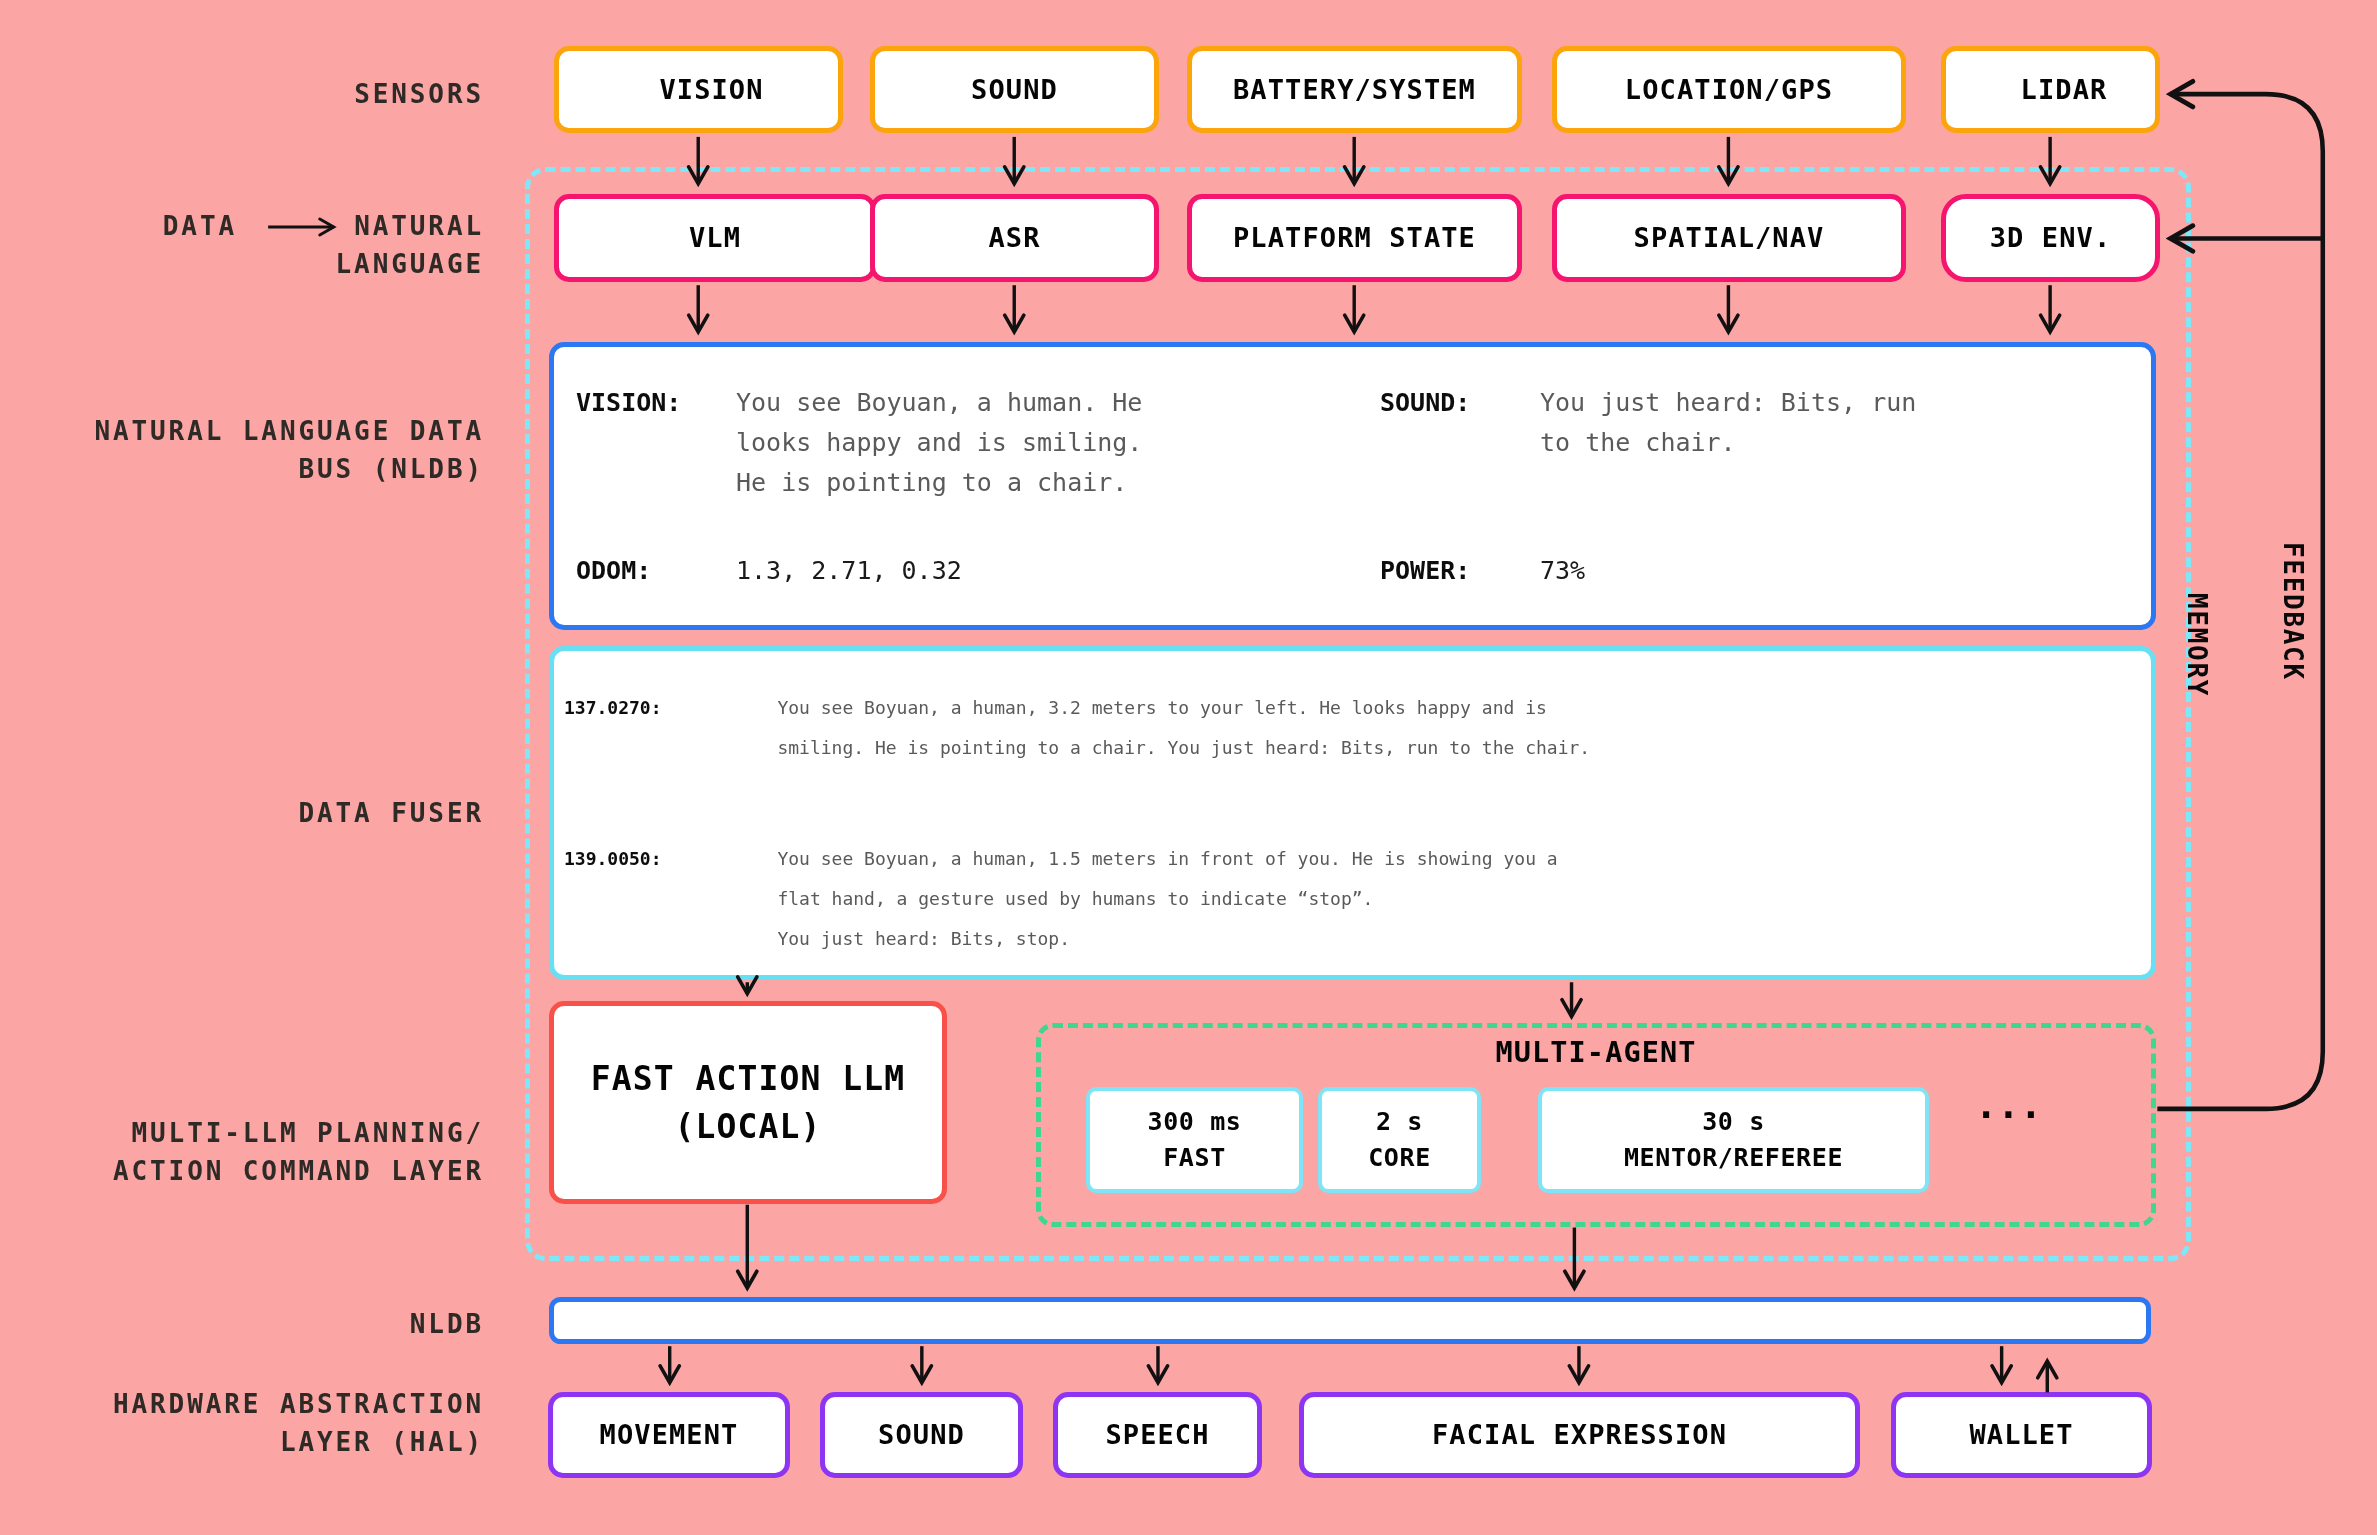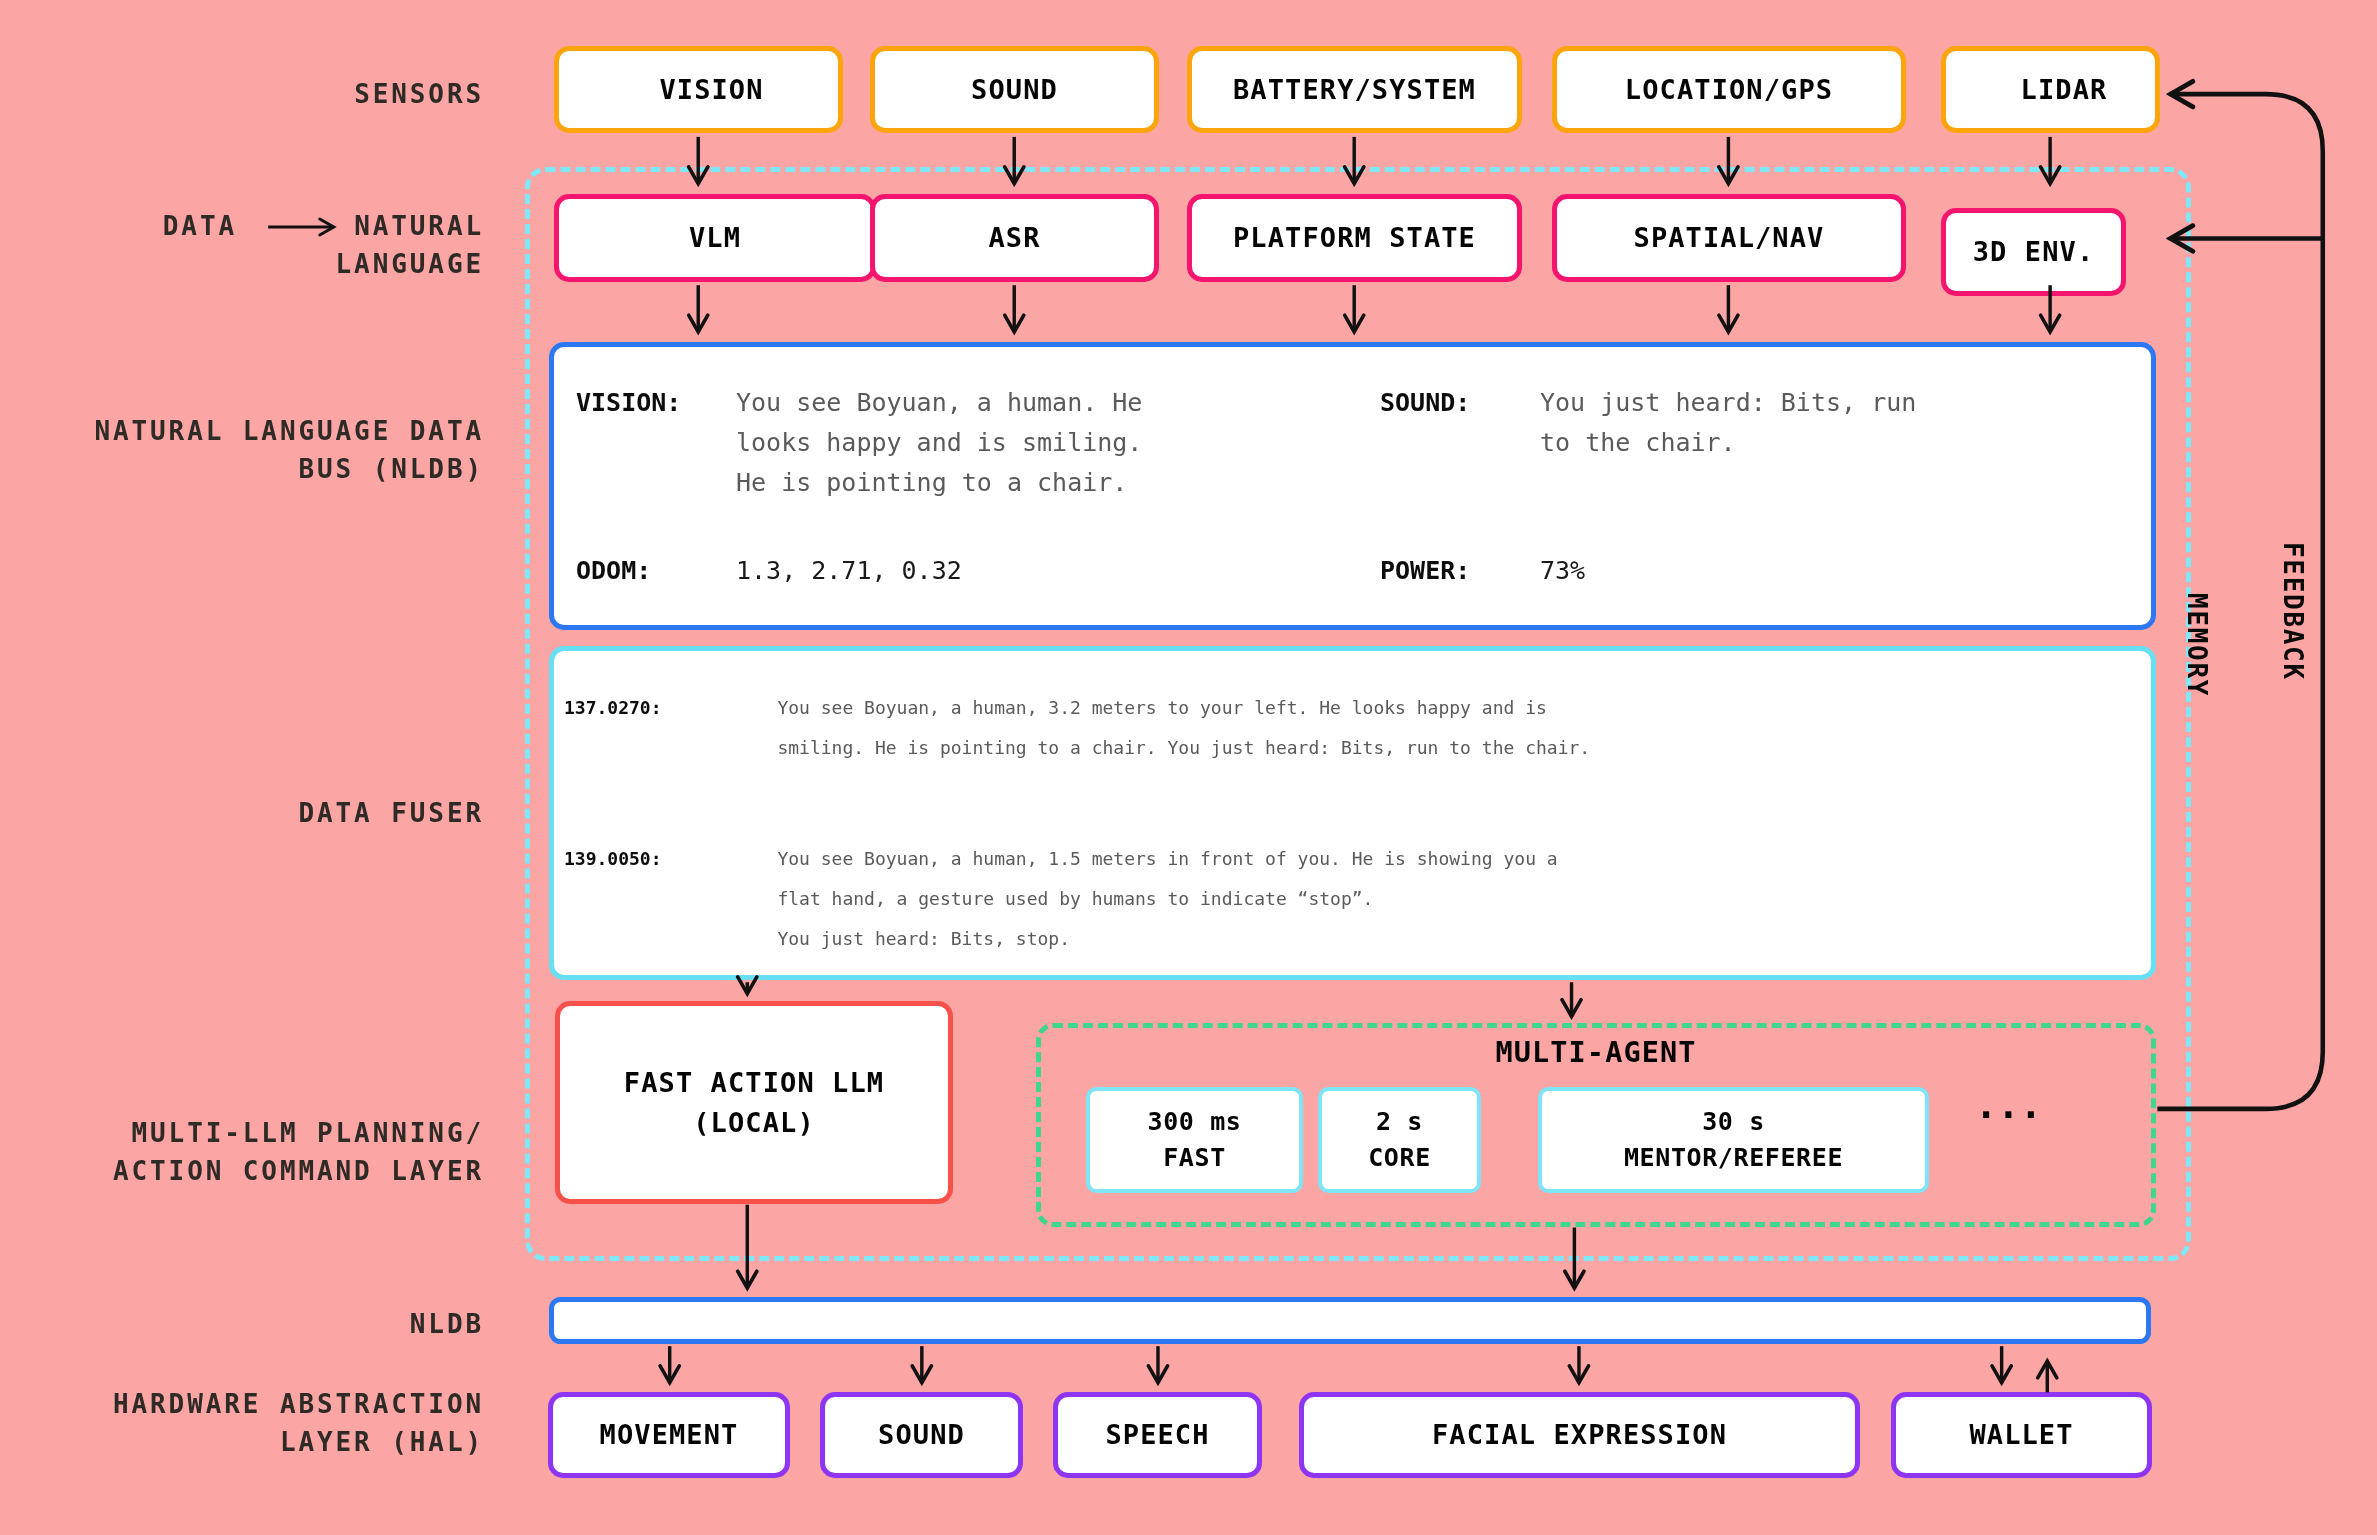--- a/index.html
+++ b/index.html
@@ -6,21 +6,21 @@
   #canvas{position:relative;width:2377px;height:1535px;background:#fca5a5;overflow:hidden;
           font-family:"DejaVu Sans Mono", monospace;}
   
   .box{position:absolute;background:#fff;display:flex;align-items:center;justify-content:center;
        text-align:center;font-weight:bold;color:#050505;border-radius:15px;box-sizing:border-box;z-index:3;}
   .box span{white-space:pre-line;line-height:1.45;}
   .orange{border:5.1px solid #FCA40B;font-size:27px;letter-spacing:1.1px;}
   .pink{border:5.1px solid #F5146E;font-size:27px;letter-spacing:1.1px;}
   .bluebox{border:5.1px solid #2C77F2;}
   .cyanbox{border:5.1px solid #67E0F3;}
-  .redbox{border:5.1px solid #F85149;font-size:27px;letter-spacing:1.1px;margin-left:6px;}
+  .redbox{border:5.1px solid #F85149;font-size:33px;letter-spacing:1.1px;}
   .purple{border:5.1px solid #8D35F2;font-size:27px;letter-spacing:1.1px;}
   .agentbox{border:4px solid #7DE5F7;border-radius:10.3px;font-size:25px;letter-spacing:0.6px;}
   
   .dashed-memory{position:absolute;left:525px;top:167px;width:1656px;height:1084px;
        border:5.1px dashed #7FE8F8;border-radius:20.5px;z-index:1;}
   .dashed-green{position:absolute;left:1036px;top:1023px;width:1120px;height:204px;
        border:5.1px dashed #3FD68F;border-radius:17px;z-index:2;box-sizing:border-box;}
   
   .llabel{position:absolute;right:1893px;text-align:right;font-weight:bold;color:#2E2A26;
           font-size:26px;letter-spacing:2.9px;line-height:38px;white-space:pre-line;z-index:4;}
@@ -83,21 +83,21 @@
     </div>
   <div class="box pink" style="left:870px;top:194px;width:289px;height:88px;">
       <span>ASR</span>
     </div>
   <div class="box pink" style="left:1187px;top:194px;width:335px;height:88px;">
       <span>PLATFORM STATE</span>
     </div>
   <div class="box pink" style="left:1552px;top:194px;width:354px;height:88px;">
       <span>SPATIAL/NAV</span>
     </div>
-  <div class="box pink" style="left:1941px;top:208px;width:185px;height:88px;">
+  <div class="box pink" style="left:1941px;top:194px;width:219px;height:88px;border-radius:25px;">
       <span>3D ENV.</span>
     </div>
 
   <div class="box bluebox" style="left:549px;top:342px;width:1607px;height:288px;"></div>
   <div class="nl-row" style="left:576px;top:383px;">
     <span class="nl-label">VISION:</span>
     <span class="nl-text">You see Boyuan, a human. He
 looks happy and is smiling.
 He is pointing to a chair.</span>
   </div>

